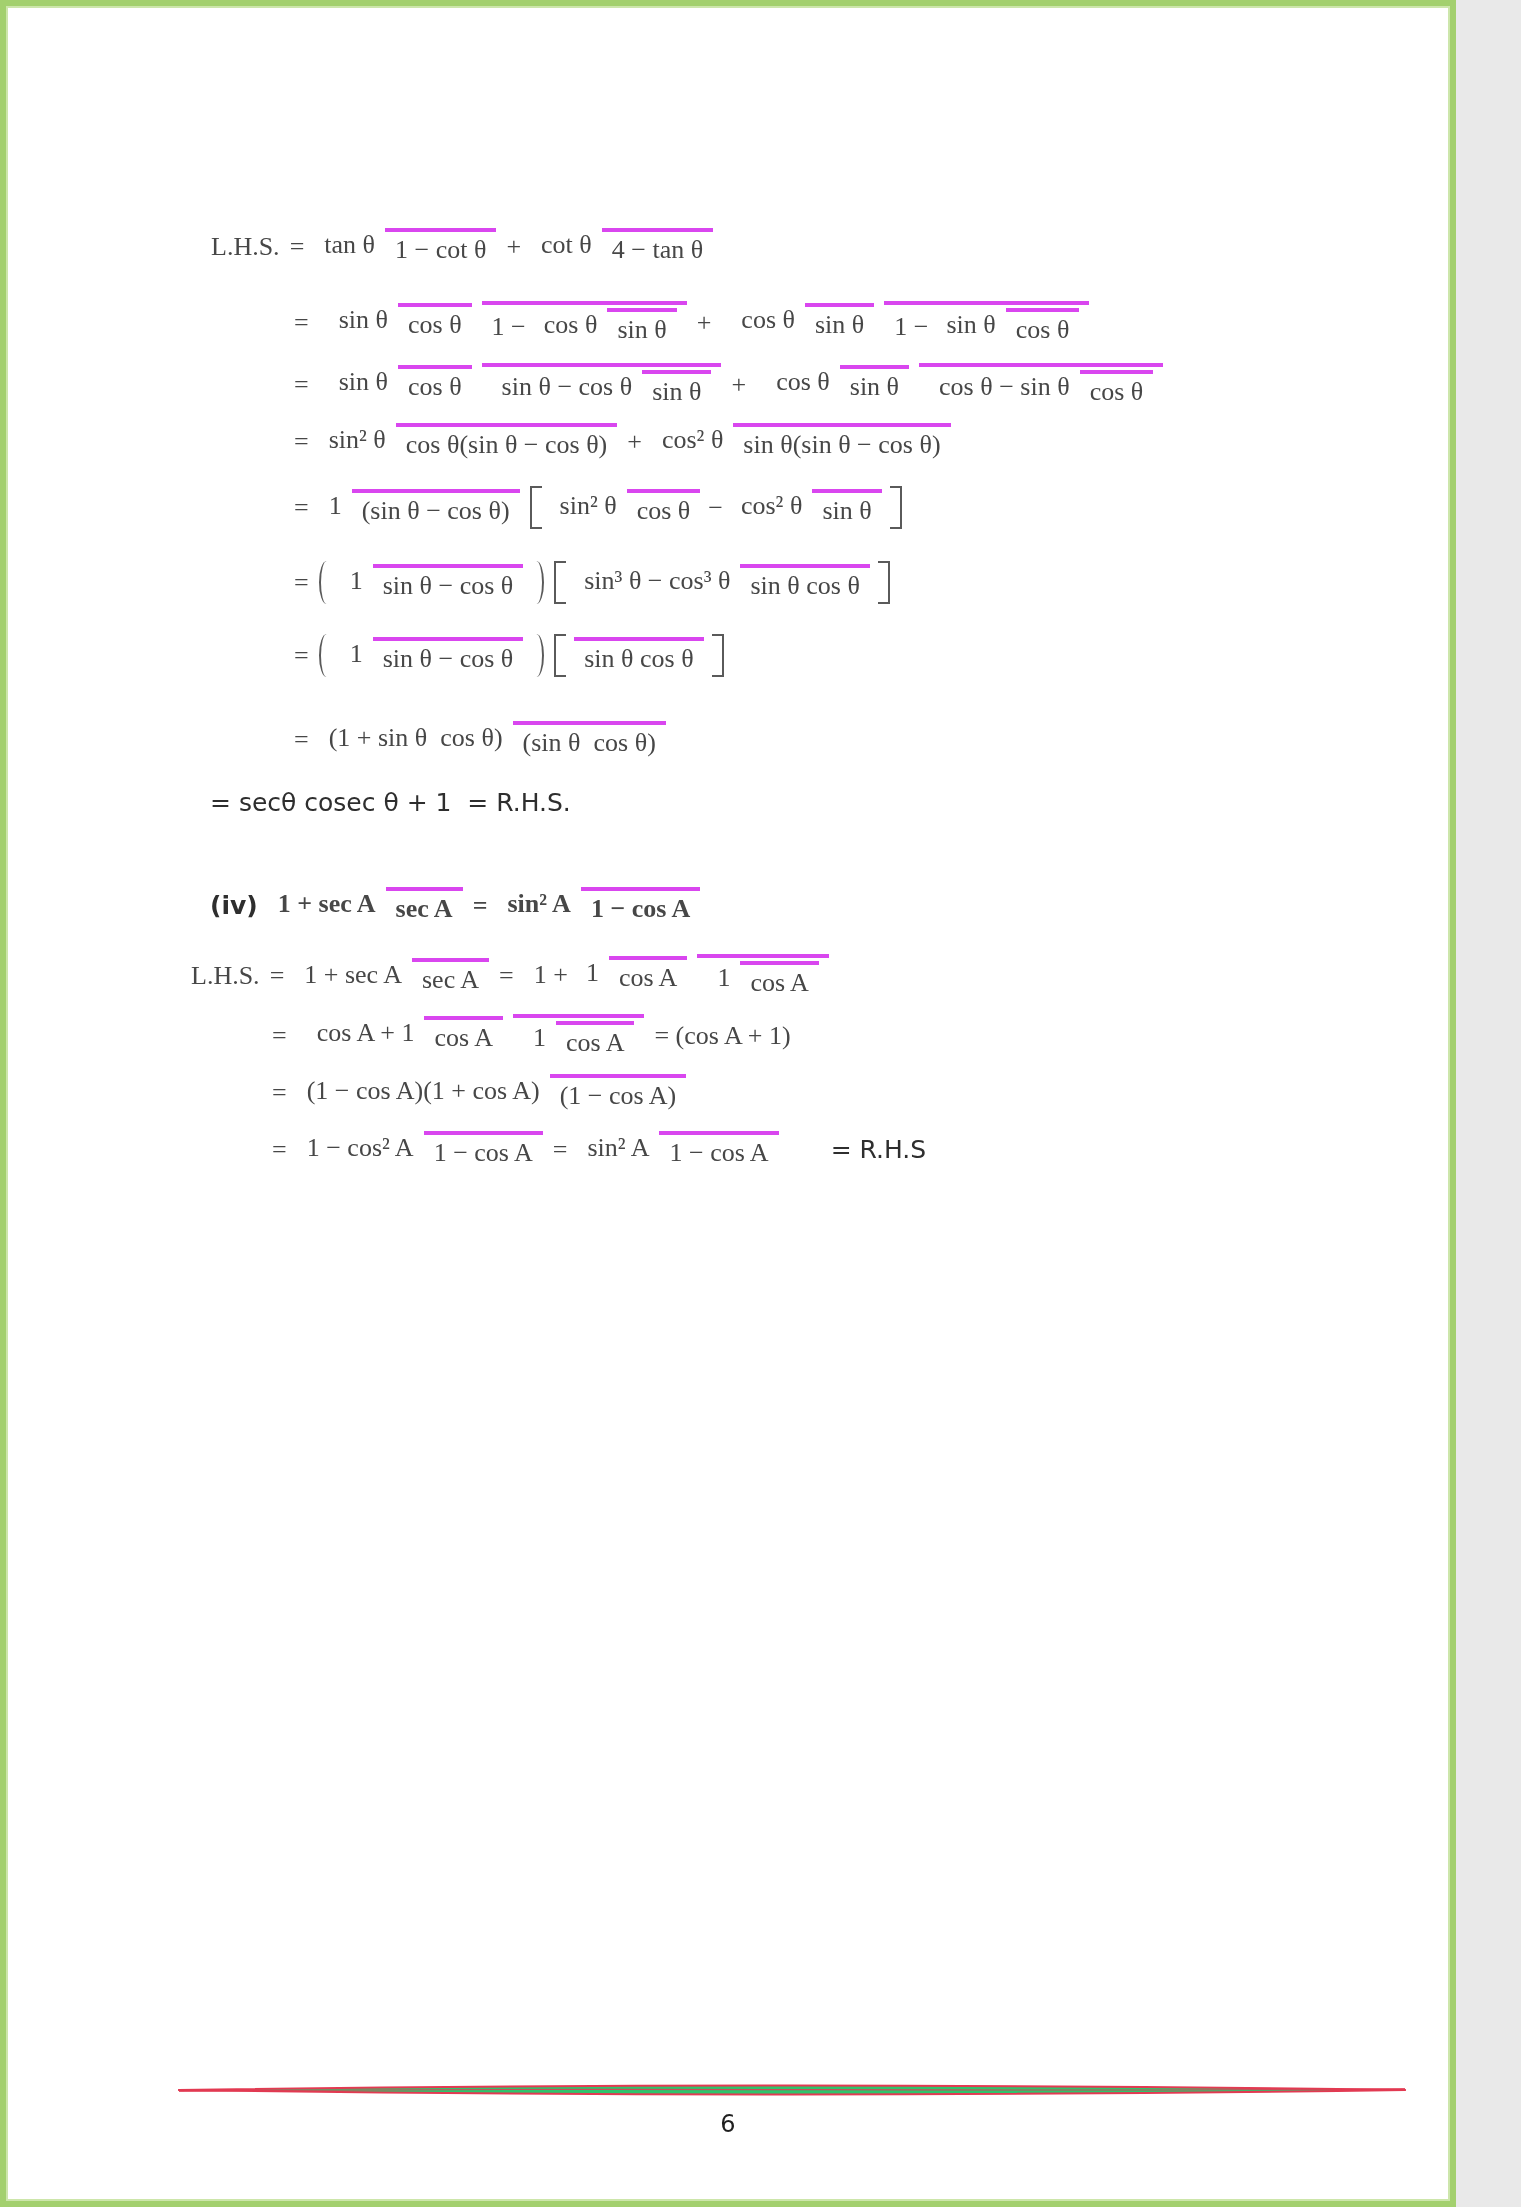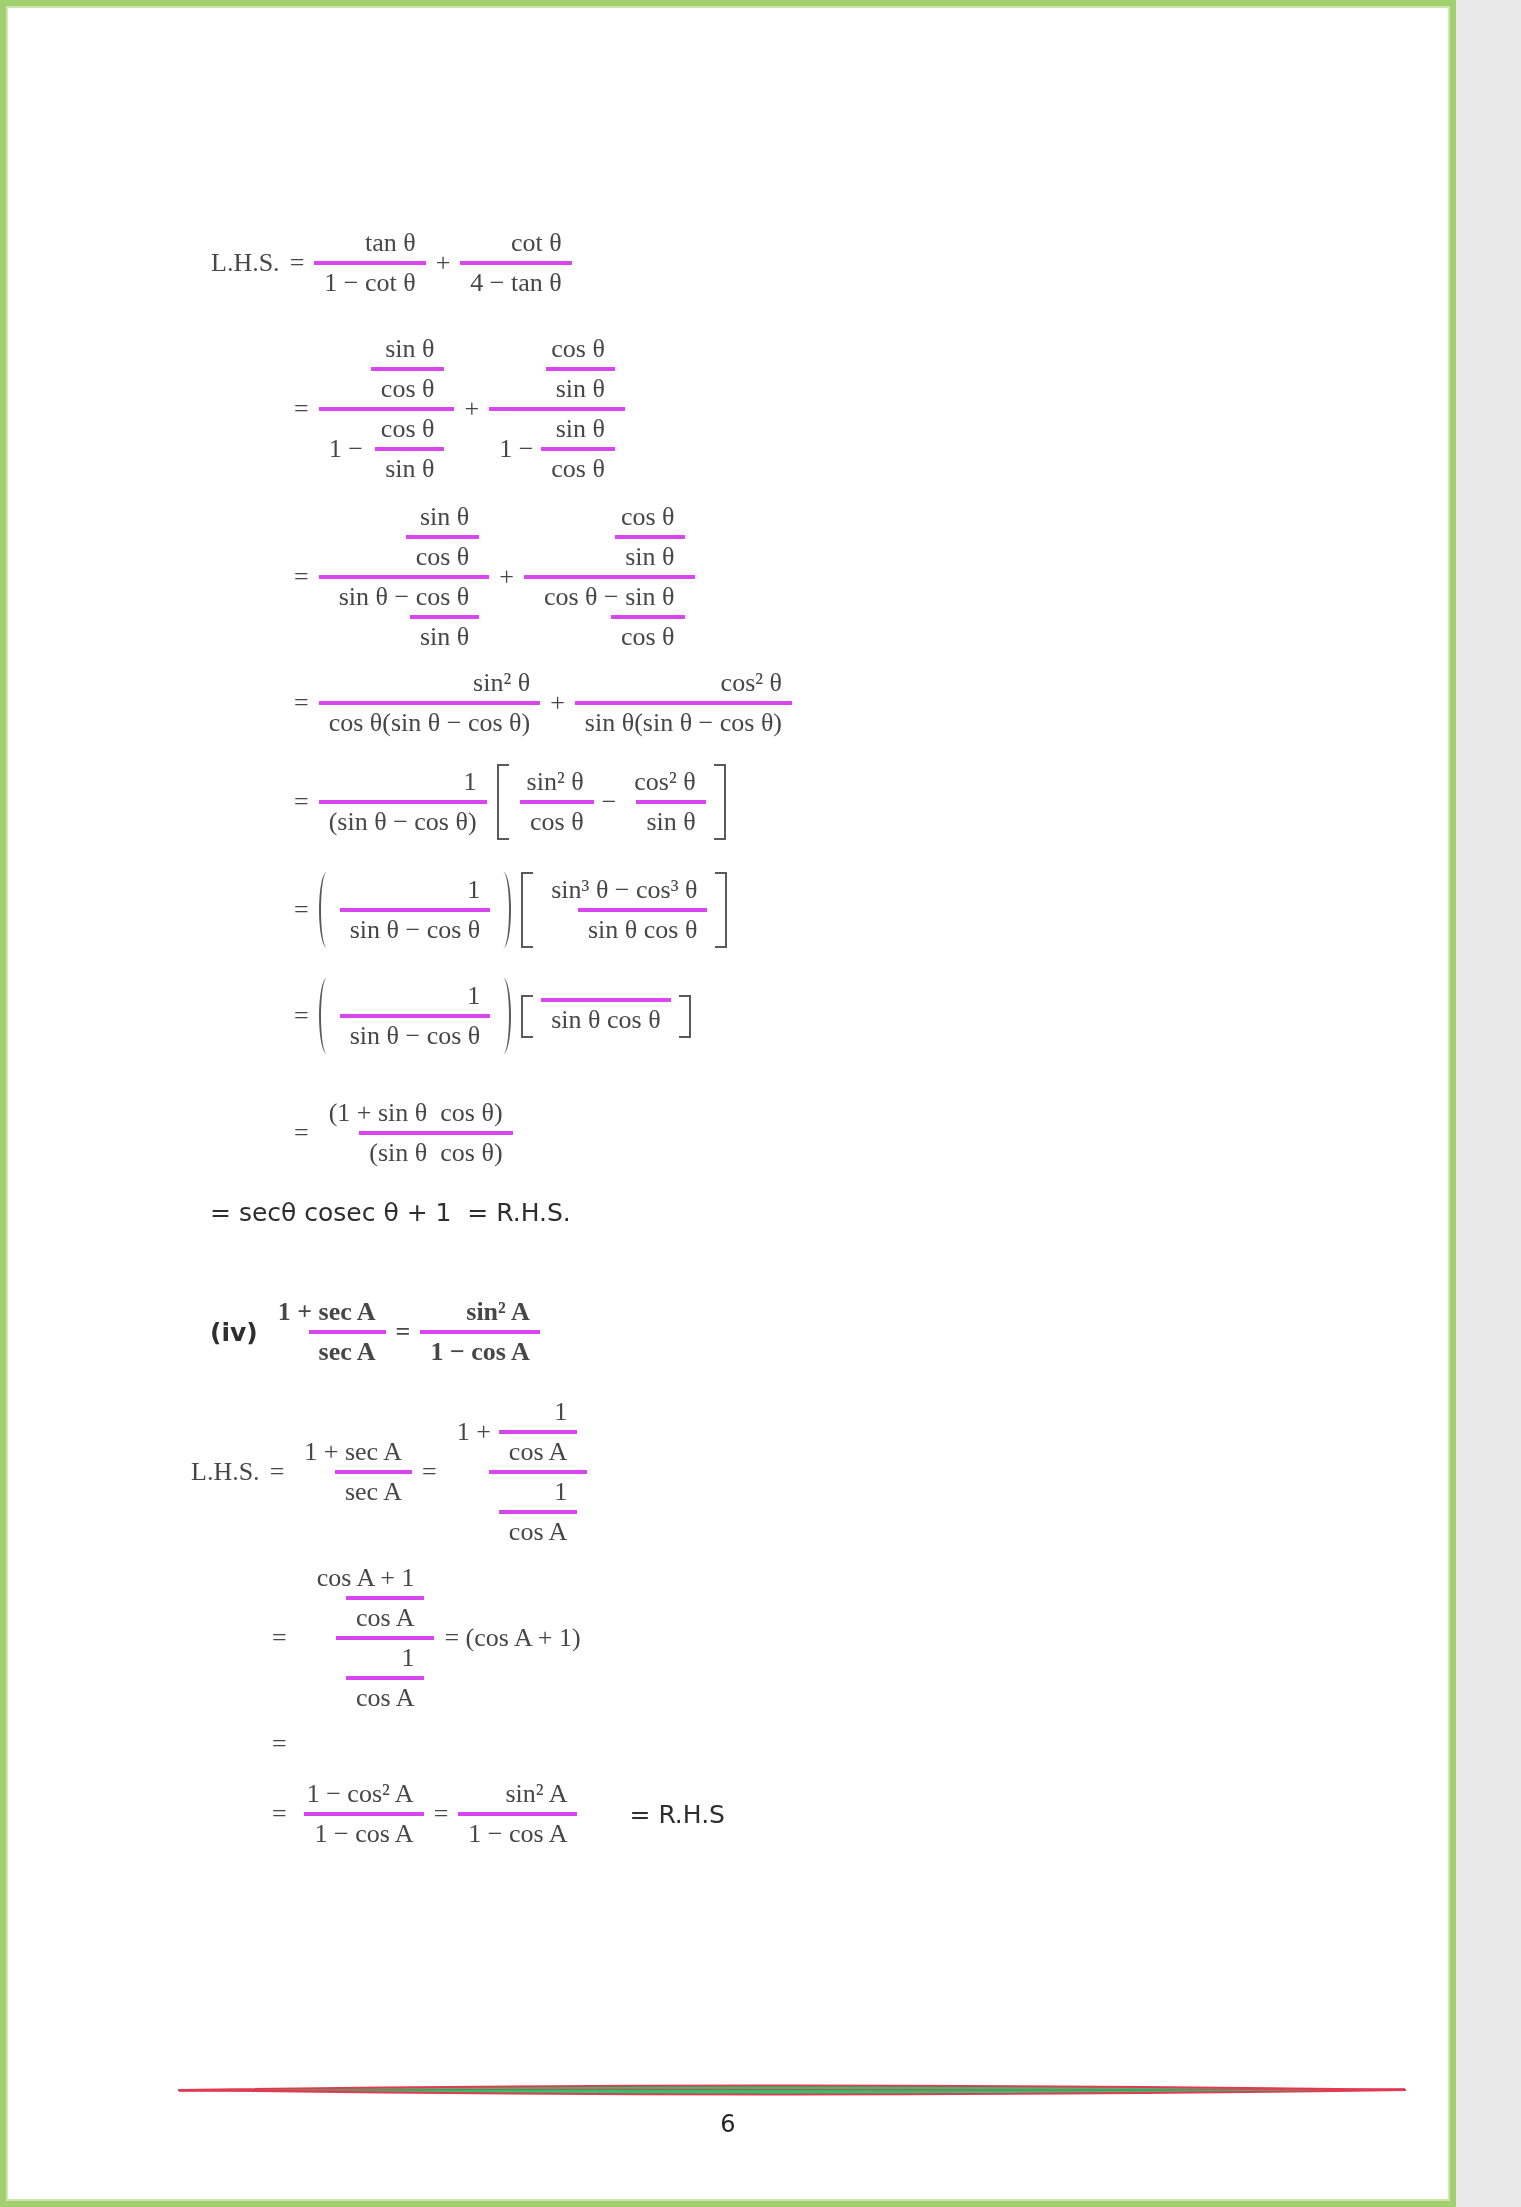--- a/index.html
+++ b/index.html
@@ -3,21 +3,21 @@
 <meta charset="utf-8">
 <style>
   html,body{margin:0;padding:0;background:#e9e9e9;}
   .page{position:relative;width:1456px;height:2207px;background:#ffffff;
         border:6px solid #a3d06e;box-sizing:border-box;overflow:hidden;
         box-shadow:inset 0 0 0 2px #cde6ab;}
   .content{padding-top:222px;}
   .eqrow{display:flex;align-items:center;gap:10px;
          font-family:"Liberation Serif",serif;font-size:26px;color:#474747;}
   .t{white-space:pre;}
-  .frac{display:inline-flex;flex-direction:column;align-items:flex-end;}
+  .frac{display:inline-flex;flex-direction:row;align-items:center;}
   .num{padding:0 10px 3px;display:inline-flex;justify-content:center;align-items:center;}
   .den{border-top:4px solid #d946ef;padding:3px 10px 0;display:inline-flex;justify-content:center;align-items:center;}
   .hrow{display:inline-flex;align-items:center;gap:8px;}
   .group{display:inline-flex;align-items:stretch;}
   .mid{display:inline-flex;align-items:center;gap:8px;padding:3px 4px;}
   .sq{width:10px;border:2.4px solid #5a5a5a;}
   .sq.l{border-right:none;margin-right:4px;}
   .sq.r{border-left:none;margin-left:4px;}
   .paren{width:12px;align-self:stretch;}
   .paren.l{border-left:2.4px solid #5a5a5a;border-radius:55% 0 0 55% / 50% 0 0 50%;margin-right:3px;}
@@ -273,20 +273,24 @@
             <span class="num t">1</span>
             <span class="den t">cos A</span>
           </span>
         </span>
       </span>
       <span class="t">= (cos A + 1)</span>
     </div>
 
     <div class="eqrow ind-e" style="margin-bottom:20px;">
       <span class="t">=</span>
+      <span class="frac">
+        <span class="num t">(1 − cos A)(1 + cos A)</span>
+        <span class="den t">(1 − cos A)</span>
+      </span>
     </div>
 
     <div class="eqrow ind-e">
       <span class="t">=</span>
       <span class="frac">
         <span class="num t">1 − cos² A</span>
         <span class="den t">1 − cos A</span>
       </span>
       <span class="t">=</span>
       <span class="frac">

